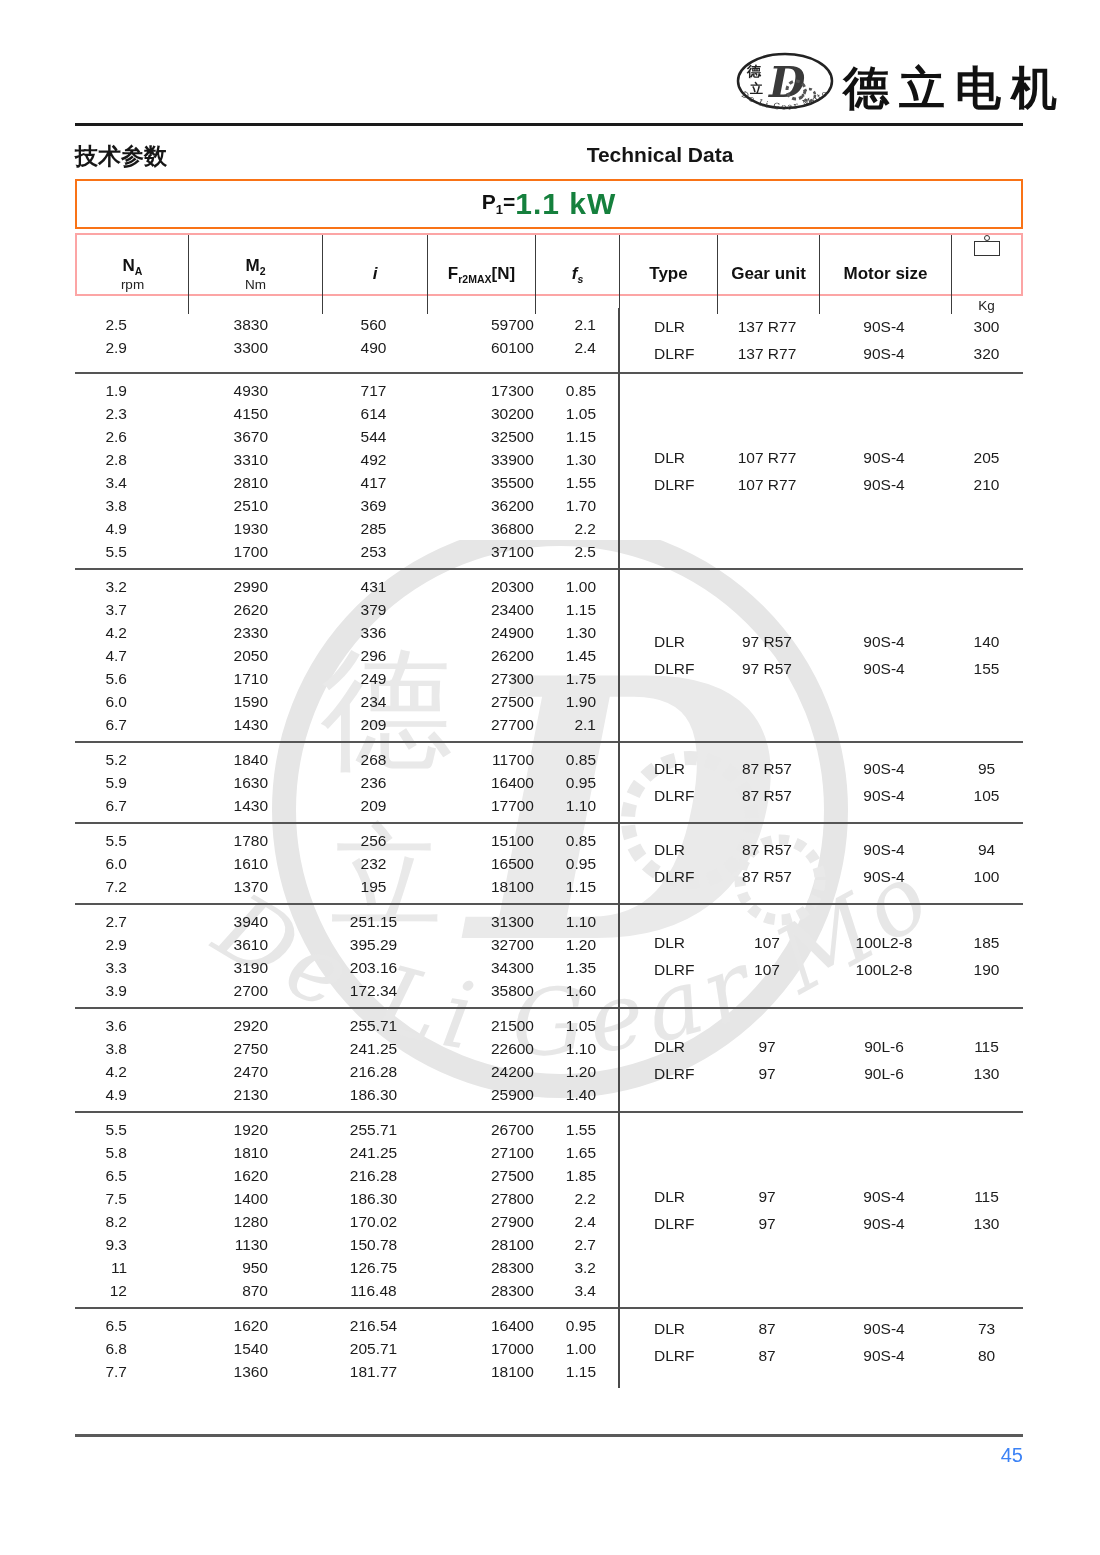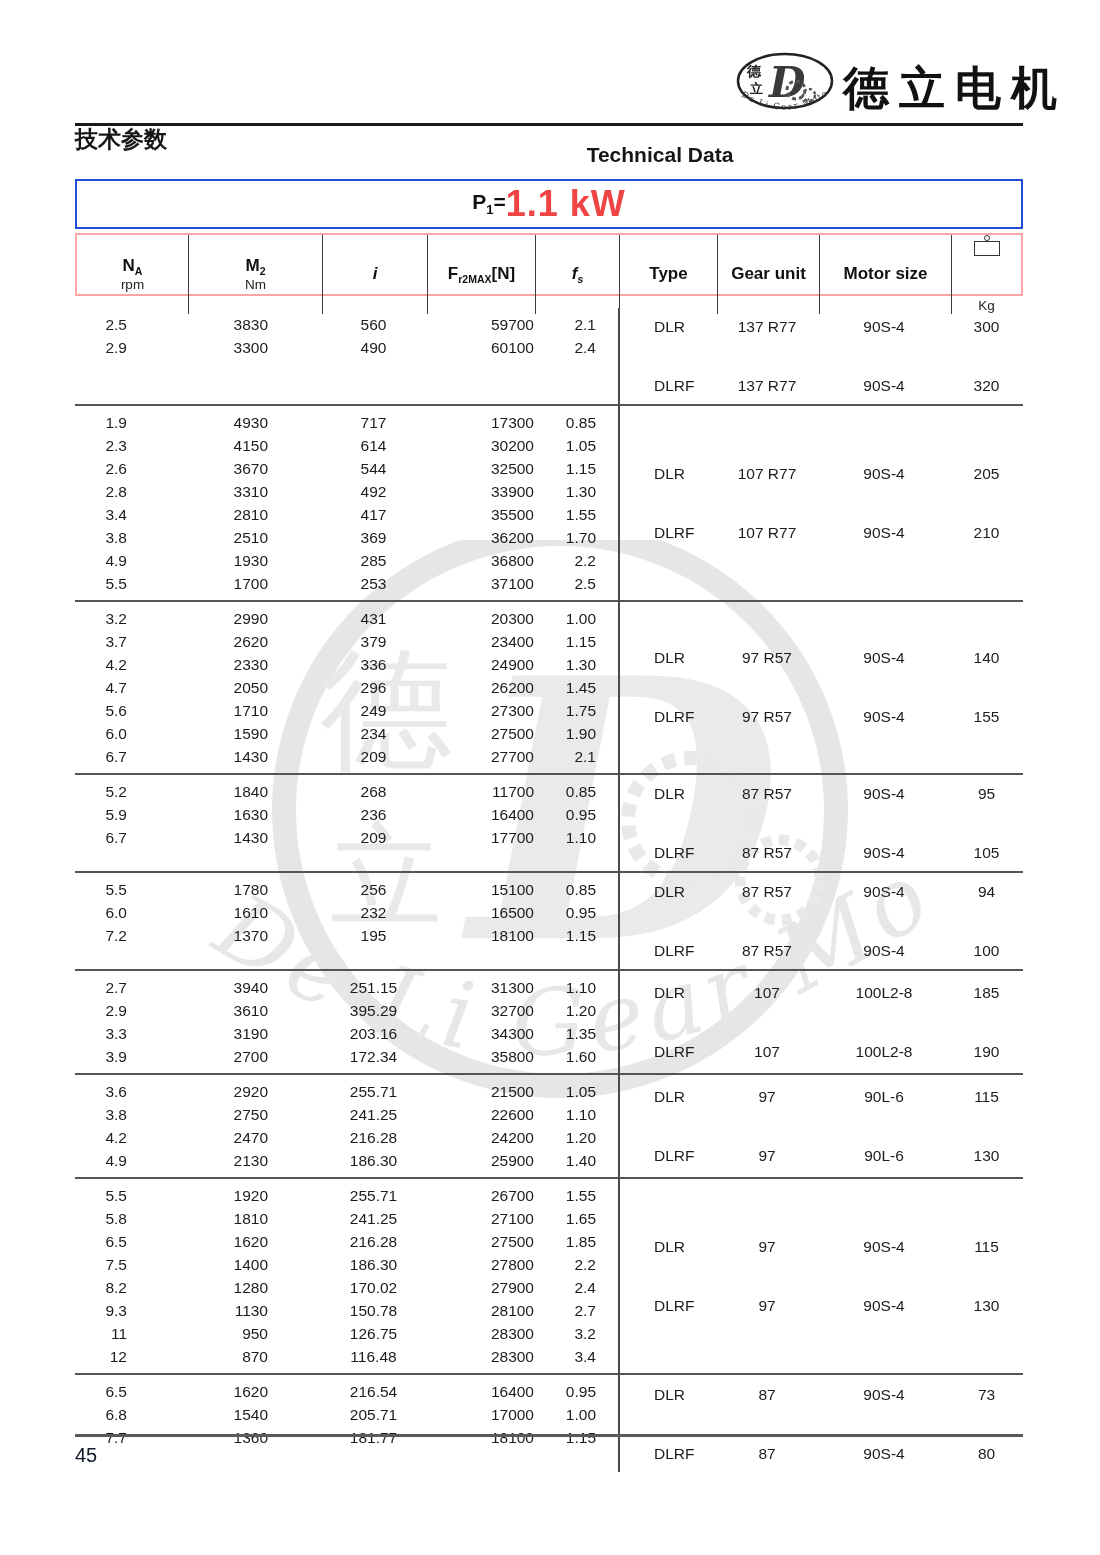--- a/index.html
+++ b/index.html
@@ -10,32 +10,32 @@
   }
   
   .logo-block { position:absolute; left:733px; top:50px; width:104px; height:72px; }
   .brand-cn {
     position:absolute; left:843px; top:58px; width:195px; height:60px;
     font-family:"DejaVu Serif", serif; font-weight:bold; font-size:46px;
     letter-spacing:10px; color:#111; white-space:nowrap; line-height:60px;
   }
   .header-rule { position:absolute; left:75px; top:123px; width:948px; height:3px; background:#1a1a1a; }
   
-  .title-cn { position:absolute; left:75px; top:124px; font-size:23px; font-weight:bold; color:#161616; }
+  .title-cn { position:absolute; left:75px; top:141px; font-size:23px; font-weight:bold; color:#161616; }
   .title-en { position:absolute; left:500px; top:143px; width:320px; text-align:center;
               font-size:21px; font-weight:bold; color:#161616; }
   
   .power-box {
     position:absolute; left:75px; top:179px; width:948px; height:50px;
-    border:2px solid #1d4ed8; display:flex; align-items:center; justify-content:center;
+    border:2px solid #f97316; display:flex; align-items:center; justify-content:center;
     background:transparent;
   }
   .power-box .plabel { font-size:21px; font-weight:bold; color:#111; }
   .power-box .plabel sub { font-size:13px; }
-  .power-box .pvalue { font-size:36px; font-weight:bold; color:#ef4444; letter-spacing:1px; }
+  .power-box .pvalue { font-size:30px; font-weight:bold; color:#15803d; letter-spacing:1px; }
   
   .thead {
     position:absolute; left:75px; top:233px; width:948px; height:63px;
     border:2px solid #fca5a5; display:grid;
     grid-template-columns:112px 134px 105px 108px 84px 98px 102px 132px 69px;
     background:#fff;
   }
   .th { border-right:1.5px solid #3c3c3c; display:flex; flex-direction:column;
         align-items:center; justify-content:center; line-height:1.15; }
   .th:last-child { border-right:none;gap:40px; }
@@ -55,32 +55,32 @@
   .group:last-child { border-bottom:none; }
   .g-left { width:543px; }
   .d-row { display:grid; grid-template-columns:112px 134px 105px 108px 84px; height:23px;
            align-items:center; }
   .cell { font-size:15.5px; color:#1c1c1c; white-space:nowrap; }
   .c0 { text-align:right; padding-right:60px; }
   .c1 { text-align:right; padding-right:53px; }
   .c2 { text-align:center; }
   .c3 { text-align:right; }
   .c4 { text-align:right; padding-right:22px; }
-  .g-right { width:405px; display:flex; flex-direction:column; justify-content:center;gap:32px; }
+  .g-right { width:405px; display:flex; flex-direction:column; justify-content:center; }
   .g-right.top { justify-content:flex-start; padding-top:1px; }
   .v-row { display:grid; grid-template-columns:98px 102px 132px 73px; height:27px; align-items:center; }
   .vcell { font-size:15.5px; color:#1c1c1c; white-space:nowrap; }
   .v0 { text-align:left; padding-left:36px; }
   .v1 { text-align:center; }
   .v2 { text-align:center; }
   .v3 { text-align:center; }
   
   .bottom-rule { position:absolute; left:75px; top:1434px; width:948px; height:3px; background:#5a5a5a; }
-  .page-num { position:absolute; left:75px; top:1444px; width:948px; text-align:left;
-              font-size:20px; color:#0f172a; }
+  .page-num { position:absolute; left:75px; top:1444px; width:948px; text-align:right;
+              font-size:20px; color:#3b82f6; }
   
   .watermark { position:absolute; left:180px; top:540px; width:800px; height:600px;
                z-index:0; pointer-events:none; }
   .content-layer { position:relative; z-index:1; }
   .tbody, .thead, .power-box { background:transparent; }
 </style>
 </head>
 <body>
 
 <div class="page">

